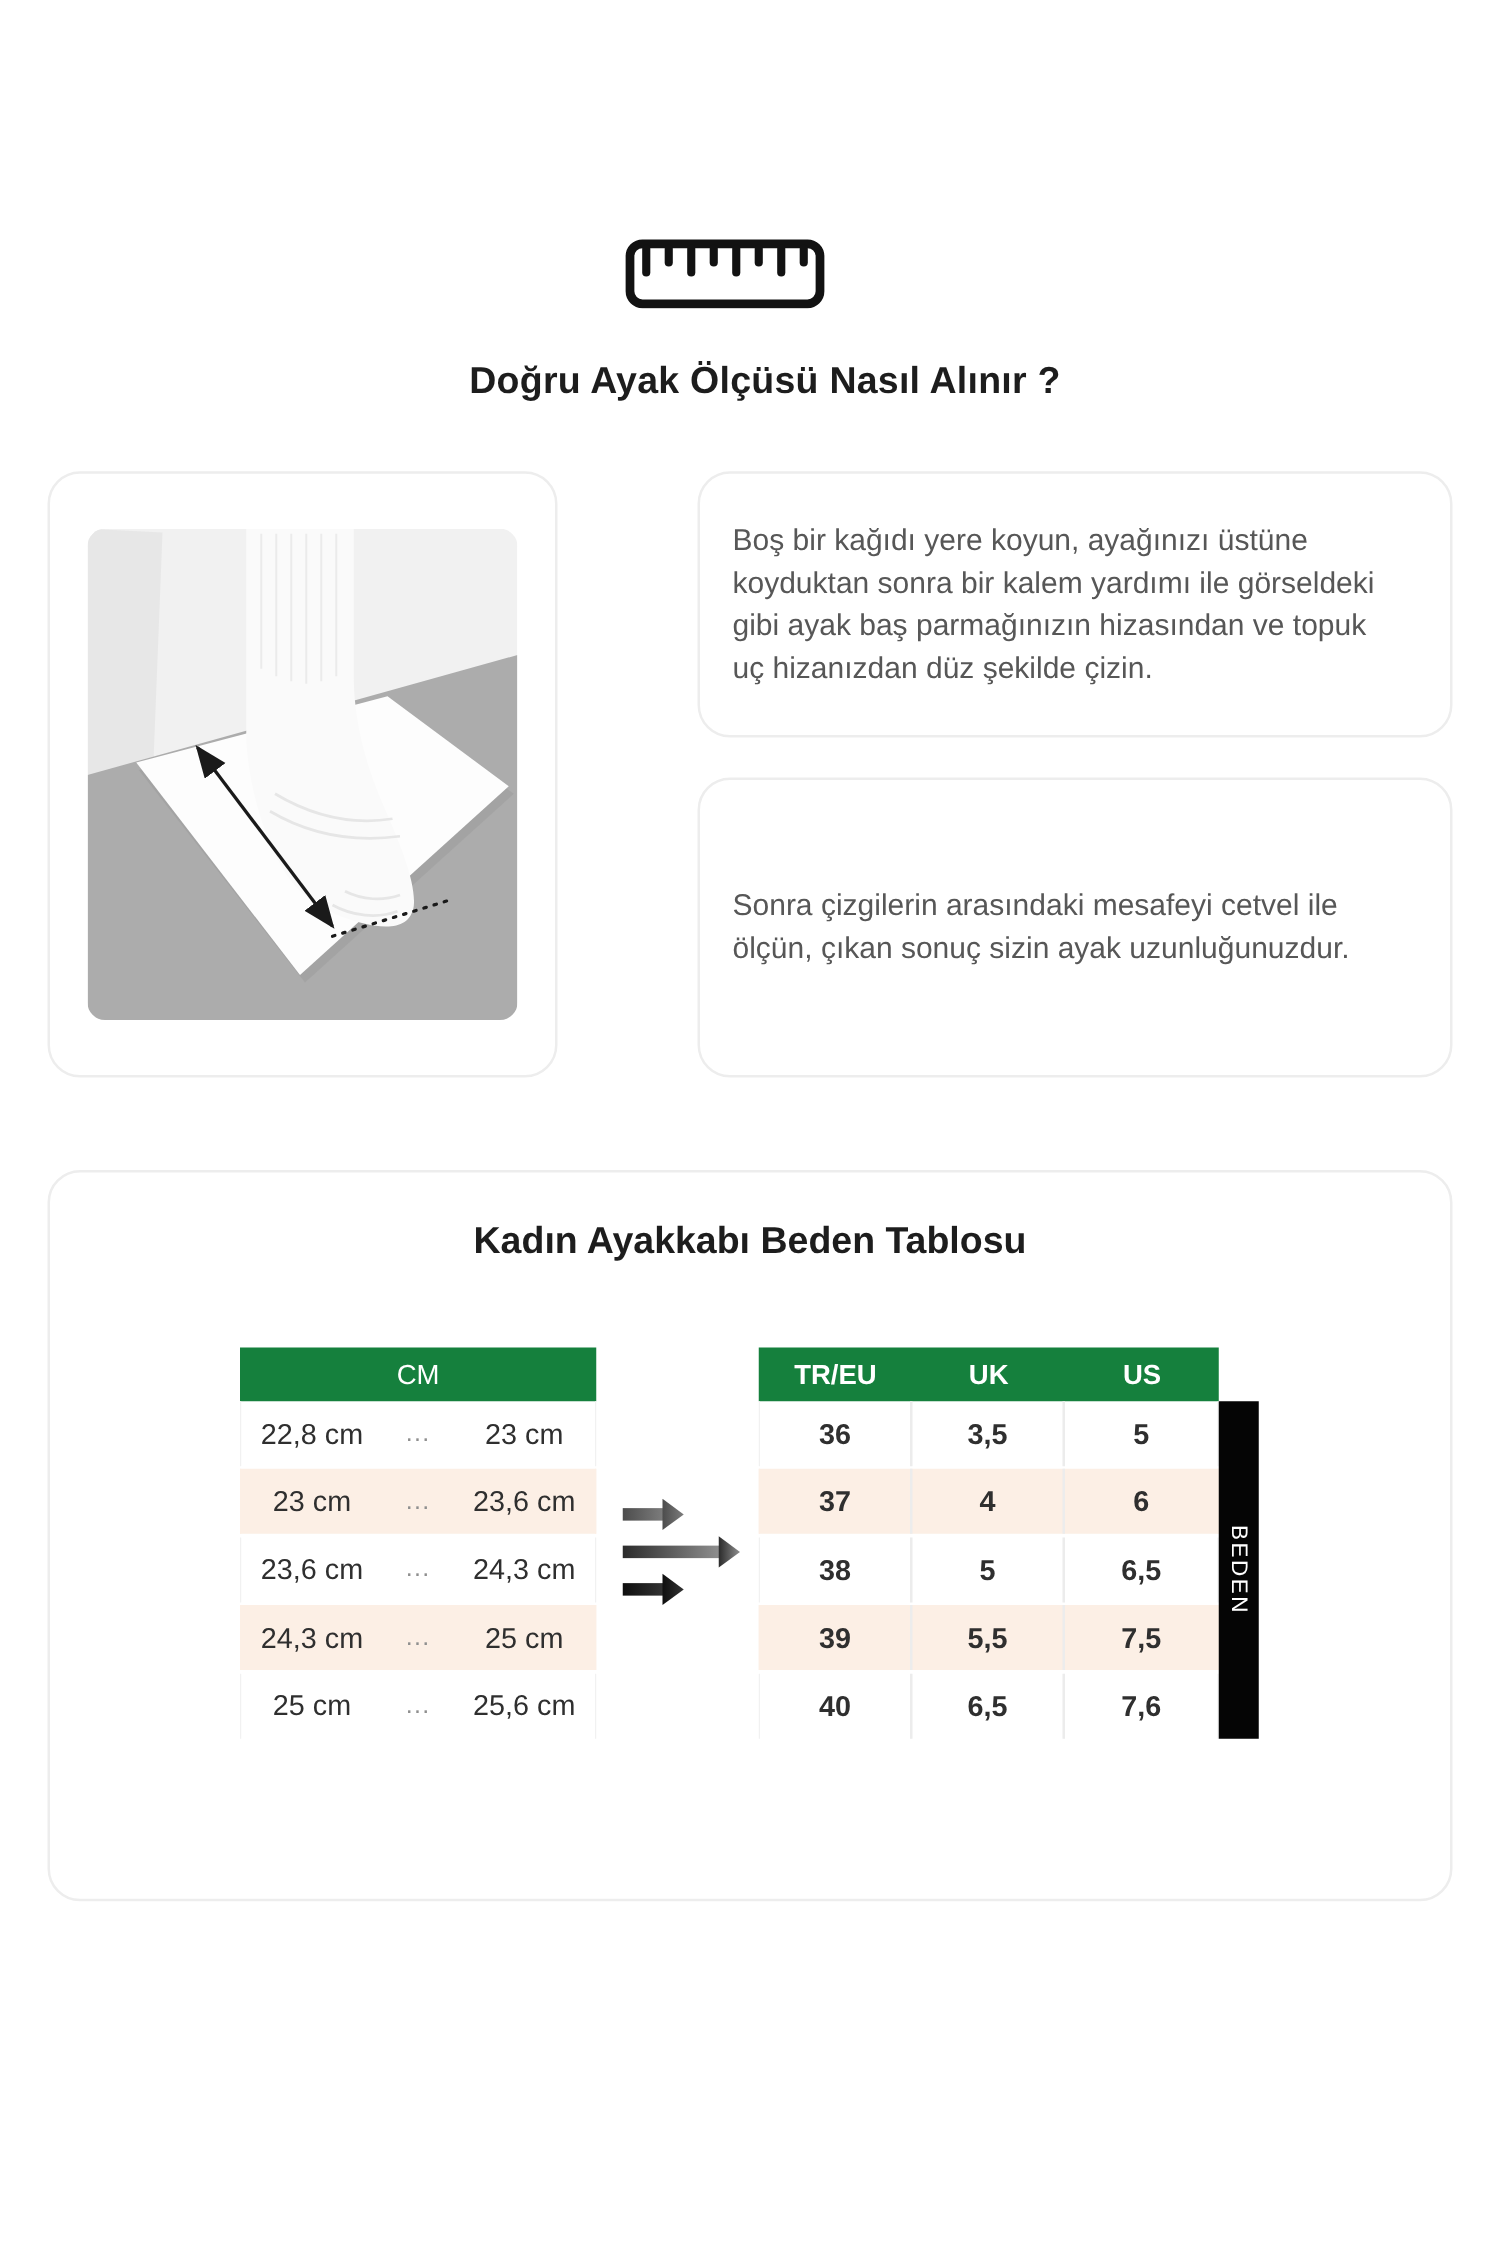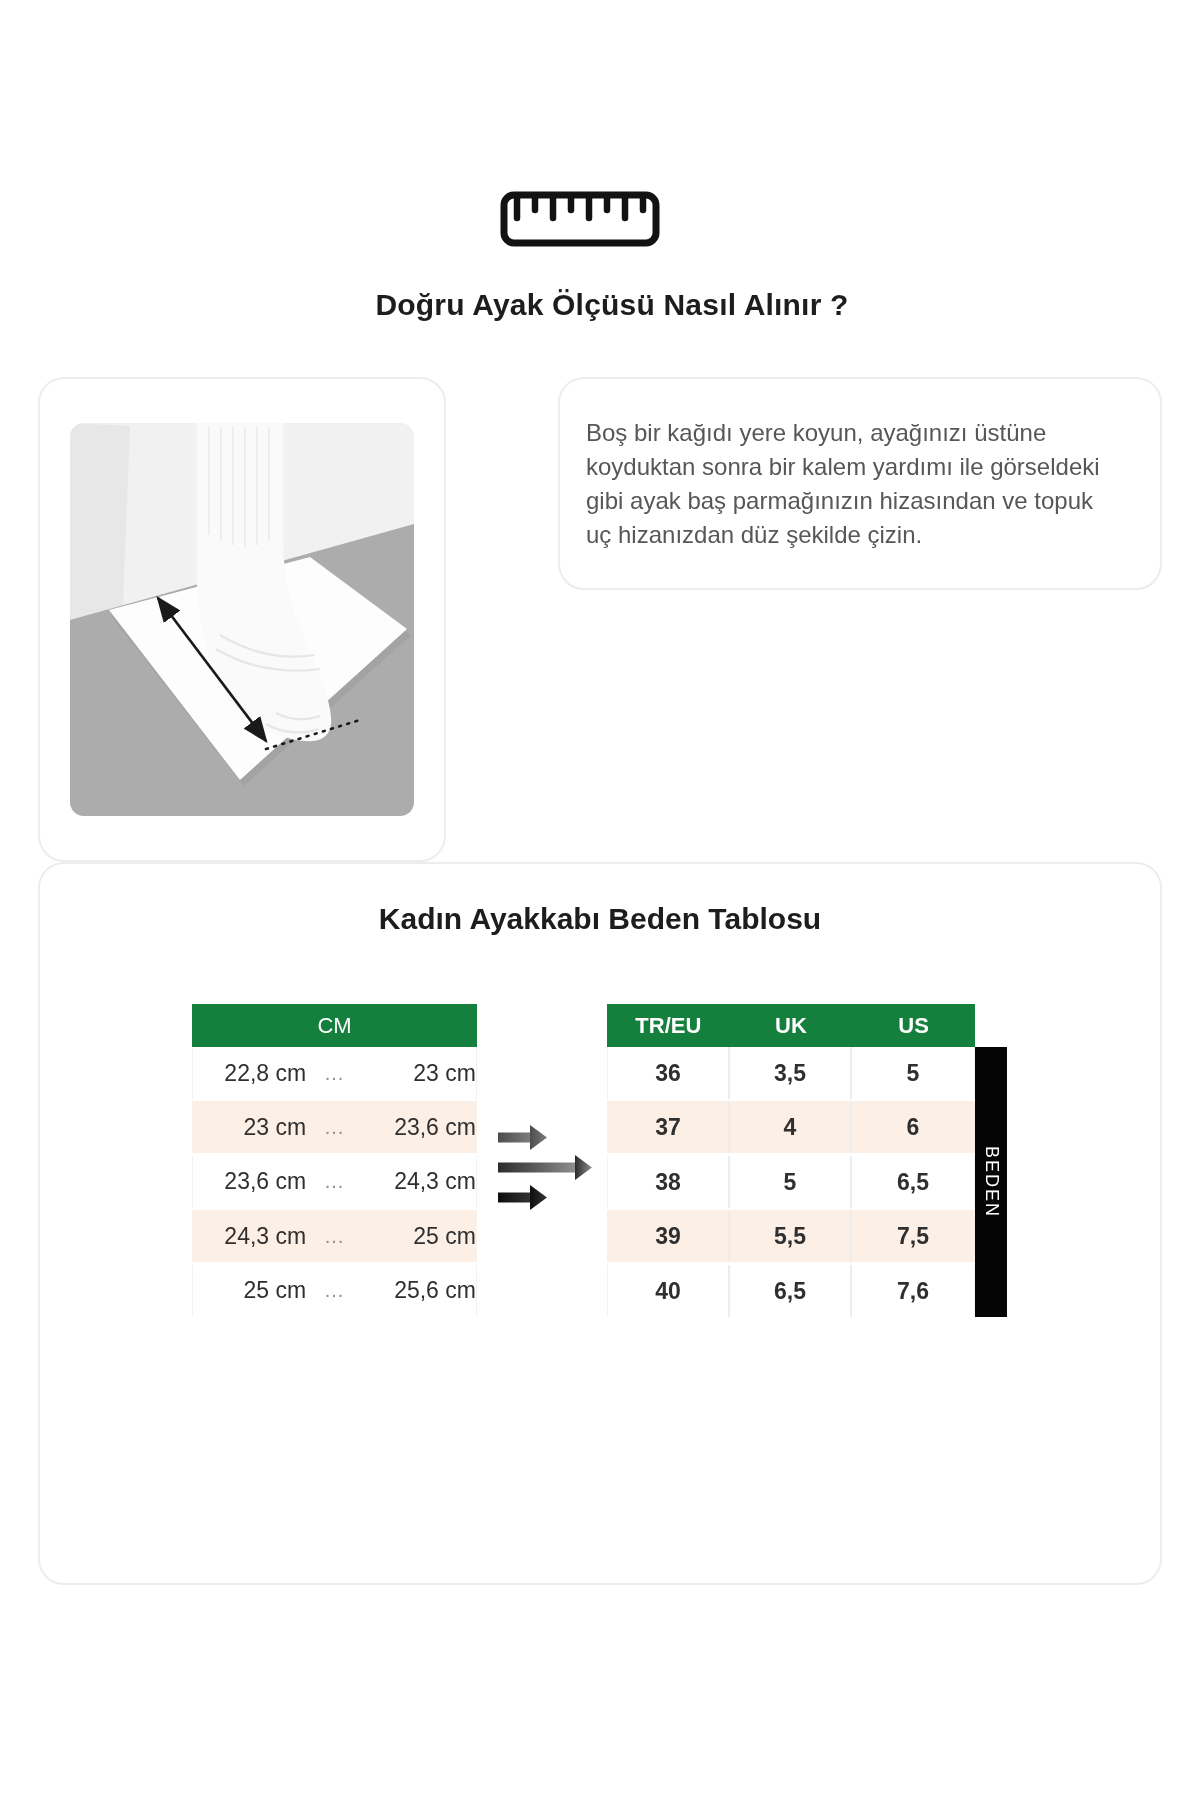--- a/index.html
+++ b/index.html
@@ -17,31 +17,31 @@
   .card{position:absolute;background:#fff;border:2px solid #ededed;border-radius:26px;box-sizing:border-box;}
   .image-card{left:38px;top:377px;width:408px;height:485px;}
   .photo{position:absolute;left:30px;top:44px;width:344px;height:393px;border-radius:14px;overflow:hidden;}
   .photo svg{display:block;}
 
   .text-card1{left:558px;top:377px;width:604px;height:213px;display:flex;align-items:center;}
   .text-card2{left:558px;top:622px;width:604px;height:240px;display:flex;align-items:center;}
   .card p{margin:0;padding:0 48px 0 26px;font-size:24px;line-height:34px;color:#575757;}
 
   
-  .chart-card{left:38px;top:862px;width:1124px;height:723px;}
+  .chart-card{left:38px;top:936px;width:1124px;height:585px;}
   .chart-title{position:absolute;left:0;top:38px;width:100%;text-align:center;
     font-size:30px;font-weight:bold;color:#1d1d1d;}
 
   .t-head{display:flex;height:43px;background:#15803d;color:#fff;align-items:center;font-size:22px;}
   .t-head span{text-align:center;}
   .t-row{display:flex;align-items:center;height:52px;margin-bottom:2.4px;font-size:23px;color:#2f2f2f;
          box-sizing:border-box;border-left:1px solid #f1f1f1;border-right:1px solid #f1f1f1;}
   .t-row:last-child{margin-bottom:0;}
   .row-alt{background:#fcefe5;border-color:#fcefe5;}
-  .c40{width:40%;text-align:right;}
+  .c40{width:40%;text-align:center;}
   .c20{width:20%;text-align:center;}
   .c3{width:33.333%;text-align:center;}
   .sep{color:#8f8f8f;font-size:20px;letter-spacing:1px;}
 
   .cm-table{position:absolute;left:152px;top:140px;width:285px;}
   .size-table{position:absolute;left:567px;top:140px;width:368px;font-weight:bold;}
   .size-table .t-row .c3{border-right:2px solid #ececec;height:52px;line-height:52px;box-sizing:border-box;}
   .size-table .t-row .c3:last-child{border-right:none;}
 
   .arrow-zone{position:absolute;left:458px;top:261px;width:94px;height:85px;}
@@ -111,20 +111,23 @@
 
         <line x1="88" y1="175" x2="196" y2="318" stroke="#1a1a1a" stroke-width="2.6" marker-start="url(#ah)" marker-end="url(#ah)"></line>
 
         <line x1="196" y1="326" x2="290" y2="297" stroke="#1a1a1a" stroke-width="2.6" stroke-dasharray="2 6.5" stroke-linecap="round"></line>
       </svg>
     </div>
   </div>
 
   <div class="card text-card1">
     <p>Boş bir kağıdı yere koyun, ayağınızı üstüne koyduktan sonra bir kalem yardımı ile görseldeki gibi ayak baş parmağınızın hizasından ve topuk uç hizanızdan düz şekilde çizin.</p>
+  </div>
+  <div class="card text-card2">
+    <p>Sonra çizgilerin arasındaki mesafeyi cetvel ile ölçün, çıkan sonuç sizin ayak uzunluğunuzdur.</p>
   </div>
 
   <div class="card chart-card">
     <div class="chart-title">Kadın Ayakkabı Beden Tablosu</div>
 
     <div class="cm-table">
       <div class="t-head">
         <span style="width:100%">CM</span>
       </div>
       <div class="t-row">

